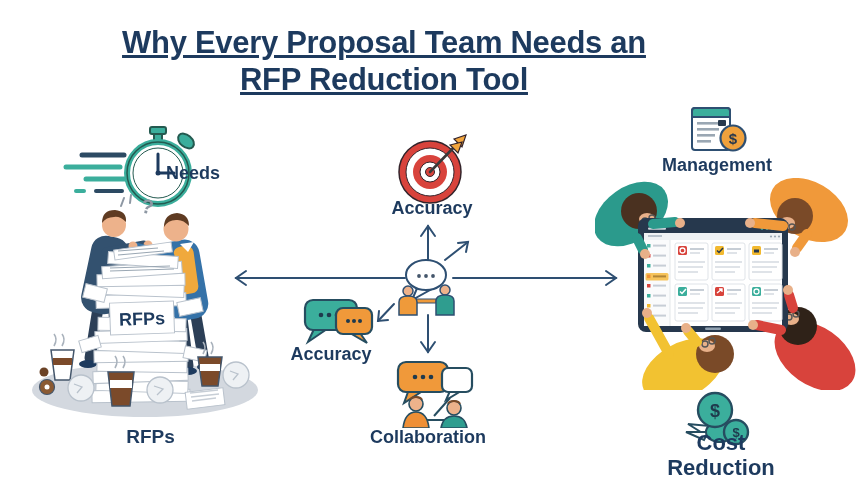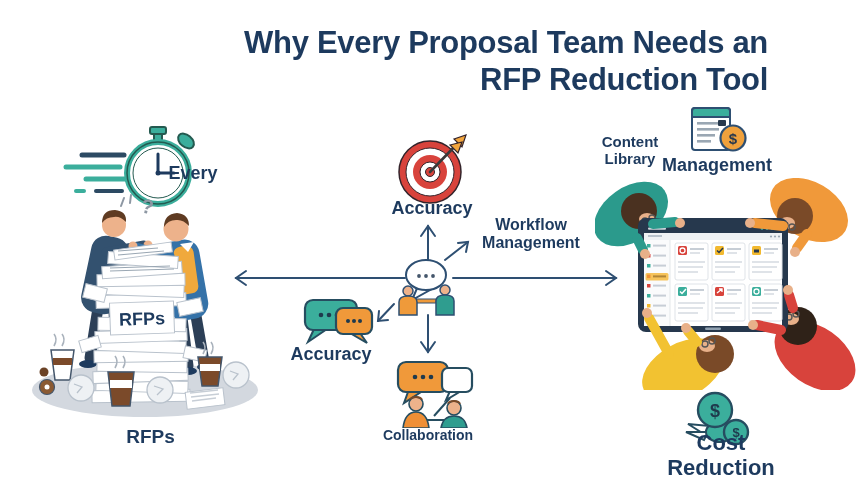--- a/index.html
+++ b/index.html
@@ -6,22 +6,22 @@
   #canvas{
     position:relative;width:860px;height:484px;background:#ffffff;overflow:hidden;
     font-family:"Liberation Sans",sans-serif;
   }
   .abs{position:absolute;}
   .label{
     position:absolute;font-weight:bold;color:#1d3a5e;text-align:center;
     font-family:"Liberation Sans",sans-serif;line-height:1.15;
   }
   #title{
-    position:absolute;top:24px;left:0;width:768px;text-align:right;
-    color:#1d3a5e;font-weight:bold;font-size:31px;line-height:1.2;letter-spacing:-0.3px;
+    position:absolute;top:24px;left:0;width:768px;text-align:center;
+    color:#1d3a5e;font-weight:bold;font-size:31px;line-height:1.2;letter-spacing:-0.3px;text-decoration:underline;
   }
   svg{display:block;}
 </style>
 </head>
 <body>
 
 <div id="canvas">
 
   <div id="title">
     <div>Why Every Proposal Team Needs an</div>
@@ -39,21 +39,21 @@
     <rect x="88" y="12" width="16" height="7" rx="2" fill="#3bae9c" stroke="#245a50" stroke-width="2"></rect>
     <rect x="92" y="19" width="8" height="7" fill="#3bae9c" stroke="#245a50" stroke-width="2"></rect>
     <ellipse cx="124" cy="26" rx="9" ry="6" fill="#3bae9c" stroke="#245a50" stroke-width="2" transform="rotate(40 124 26)"></ellipse>
     <circle cx="96" cy="58" r="31" fill="#ffffff" stroke="#3bae9c" stroke-width="6"></circle>
     <circle cx="96" cy="58" r="31" fill="none" stroke="#245a50" stroke-width="1.5"></circle>
     <circle cx="96" cy="58" r="25" fill="none" stroke="#245a50" stroke-width="1"></circle>
     <line x1="96" y1="58" x2="96" y2="39" stroke="#1d3a5e" stroke-width="3" stroke-linecap="round"></line>
     <line x1="96" y1="58" x2="112" y2="58" stroke="#1d3a5e" stroke-width="3" stroke-linecap="round"></line>
     <circle cx="96" cy="58" r="2.5" fill="#1d3a5e"></circle>
   </svg>
-  <div class="label" style="left:148px;top:163px;width:90px;font-size:18px">Every</div>
+  <div class="label" style="left:148px;top:163px;width:90px;font-size:18px">Needs</div>
 
   <svg class="abs" style="left:18px;top:190px" width="255" height="232" viewBox="0 0 255 232">
 
     <ellipse cx="127" cy="200" rx="113" ry="27" fill="#d3d8df"></ellipse>
 
     <text x="122" y="22" font-size="20" font-weight="bold" fill="#8d97a3" transform="rotate(12 122 22)">?</text>
     <line x1="106" y1="8" x2="103" y2="16" stroke="#8d97a3" stroke-width="2" stroke-linecap="round"></line>
     <line x1="113" y1="5" x2="112" y2="13" stroke="#8d97a3" stroke-width="2" stroke-linecap="round"></line>
 
     <g>
@@ -160,24 +160,20 @@
     <circle cx="38" cy="42" r="24" fill="#ffffff" stroke="#33232a" stroke-width="1"></circle>
     <circle cx="38" cy="42" r="17" fill="#d8433c"></circle>
     <circle cx="38" cy="42" r="10" fill="#ffffff" stroke="#33232a" stroke-width="1"></circle>
     <circle cx="38" cy="42" r="4.5" fill="#d8433c" stroke="#33232a" stroke-width="1"></circle>
     <line x1="38" y1="42" x2="66" y2="13" stroke="#3a3a3a" stroke-width="2.6" stroke-linecap="round"></line>
     <polygon points="62,9 74,5 70,17" fill="#f2a53c" stroke="#33232a" stroke-width="1.2"></polygon>
     <polygon points="58,15 70,12 66,23" fill="#f2a53c" stroke="#33232a" stroke-width="1.2"></polygon>
   </svg>
   <div class="label" style="left:378px;top:198px;width:108px;font-size:18px">Accuracy</div>
 
-  <div class="label" style="left:474px;top:216px;width:114px;font-size:16px">
-    <div>Workflow</div>
-    <div>Management</div>
-  </div>
 
   <svg class="abs" style="left:388px;top:248px" width="82" height="70" viewBox="0 0 82 70">
     <polygon points="30,38 24,52 42,42" fill="#ffffff" stroke="#2e4f72" stroke-width="2"></polygon>
     <ellipse cx="38" cy="27" rx="20" ry="15" fill="#ffffff" stroke="#2e4f72" stroke-width="2"></ellipse>
     <circle cx="31" cy="28" r="1.9" fill="#44566b"></circle>
       <circle cx="38" cy="28" r="1.9" fill="#44566b"></circle>
       <circle cx="45" cy="28" r="1.9" fill="#44566b"></circle>
     <rect x="26" y="51" width="22" height="4" fill="#ef9a3a" stroke="#2e4f72" stroke-width="1"></rect>
     <circle cx="20" cy="43" r="5" fill="#edb28b" stroke="#2e4f72" stroke-width="1.5"></circle>
     <path d="M 11,67 L 11,54 Q 11,48 20,48 Q 29,48 29,54 L 29,67 Z" fill="#ef9a3a" stroke="#2e4f72" stroke-width="1.5"></path>
@@ -238,23 +234,22 @@
       <circle cx="41" cy="19" r="2.3" fill="#1f3a4d"></circle>
     <polygon points="60,33 56,42 71,33" fill="#ffffff" stroke="#264d60" stroke-width="2"></polygon>
     <rect x="52" y="10" width="30" height="24" rx="6" fill="#ffffff" stroke="#264d60" stroke-width="2.2"></rect>
     <circle cx="26" cy="46" r="7" fill="#edb28b" stroke="#264d60" stroke-width="1.6"></circle>
     <path d="M 19,42 Q 20,38 26,38 Q 32,38 33,42 Q 28,40 26,40 Q 23,40 19,42 Z" fill="#7a4a28"></path>
     <path d="M 13,70 Q 15,54 26,54 Q 37,54 39,70 Z" fill="#ef8f35" stroke="#264d60" stroke-width="1.6"></path>
     <circle cx="64" cy="50" r="7" fill="#edb28b" stroke="#264d60" stroke-width="1.6"></circle>
     <path d="M 57,46 Q 58,42 64,42 Q 70,42 71,46 Q 66,44 64,44 Q 61,44 57,46 Z" fill="#7a4a28"></path>
     <path d="M 51,70 Q 53,58 64,58 Q 75,58 77,70 Z" fill="#2f9d8f" stroke="#264d60" stroke-width="1.6"></path>
   </svg>
-  <div class="label" style="left:358px;top:427px;width:140px;font-size:14px">Collaboration</div>
-
-  <div class="label" style="left:576px;top:133px;width:108px;font-size:15px">Content Library</div>
+  <div class="label" style="left:358px;top:427px;width:140px;font-size:18px">Collaboration</div>
+
   <svg class="abs" style="left:688px;top:104px" width="62" height="58" viewBox="0 0 62 58">
     <rect x="4" y="4" width="38" height="42" rx="3" fill="#ffffff" stroke="#2e4f72" stroke-width="2"></rect>
     <path d="M 4,13 L 4,7 Q 4,4 7,4 L 39,4 Q 42,4 42,7 L 42,13 Z" fill="#3bae9c" stroke="#2e4f72" stroke-width="2"></path>
     <rect x="9" y="18" width="22" height="2.6" fill="#9aa7b3"></rect>
     <rect x="9" y="24" width="22" height="2.6" fill="#9aa7b3"></rect>
     <rect x="9" y="30" width="18" height="2.6" fill="#9aa7b3"></rect>
     <rect x="9" y="36" width="14" height="2.6" fill="#9aa7b3"></rect>
     <rect x="30" y="16" width="8" height="6" rx="1" fill="#26384d"></rect>
     <circle cx="45" cy="34" r="12.5" fill="#f0a13c" stroke="#2e4f72" stroke-width="2.2"></circle>
     <text x="45" y="40" text-anchor="middle" font-size="15" font-weight="bold" fill="#26384d" font-family="Liberation Sans, sans-serif">$</text>

